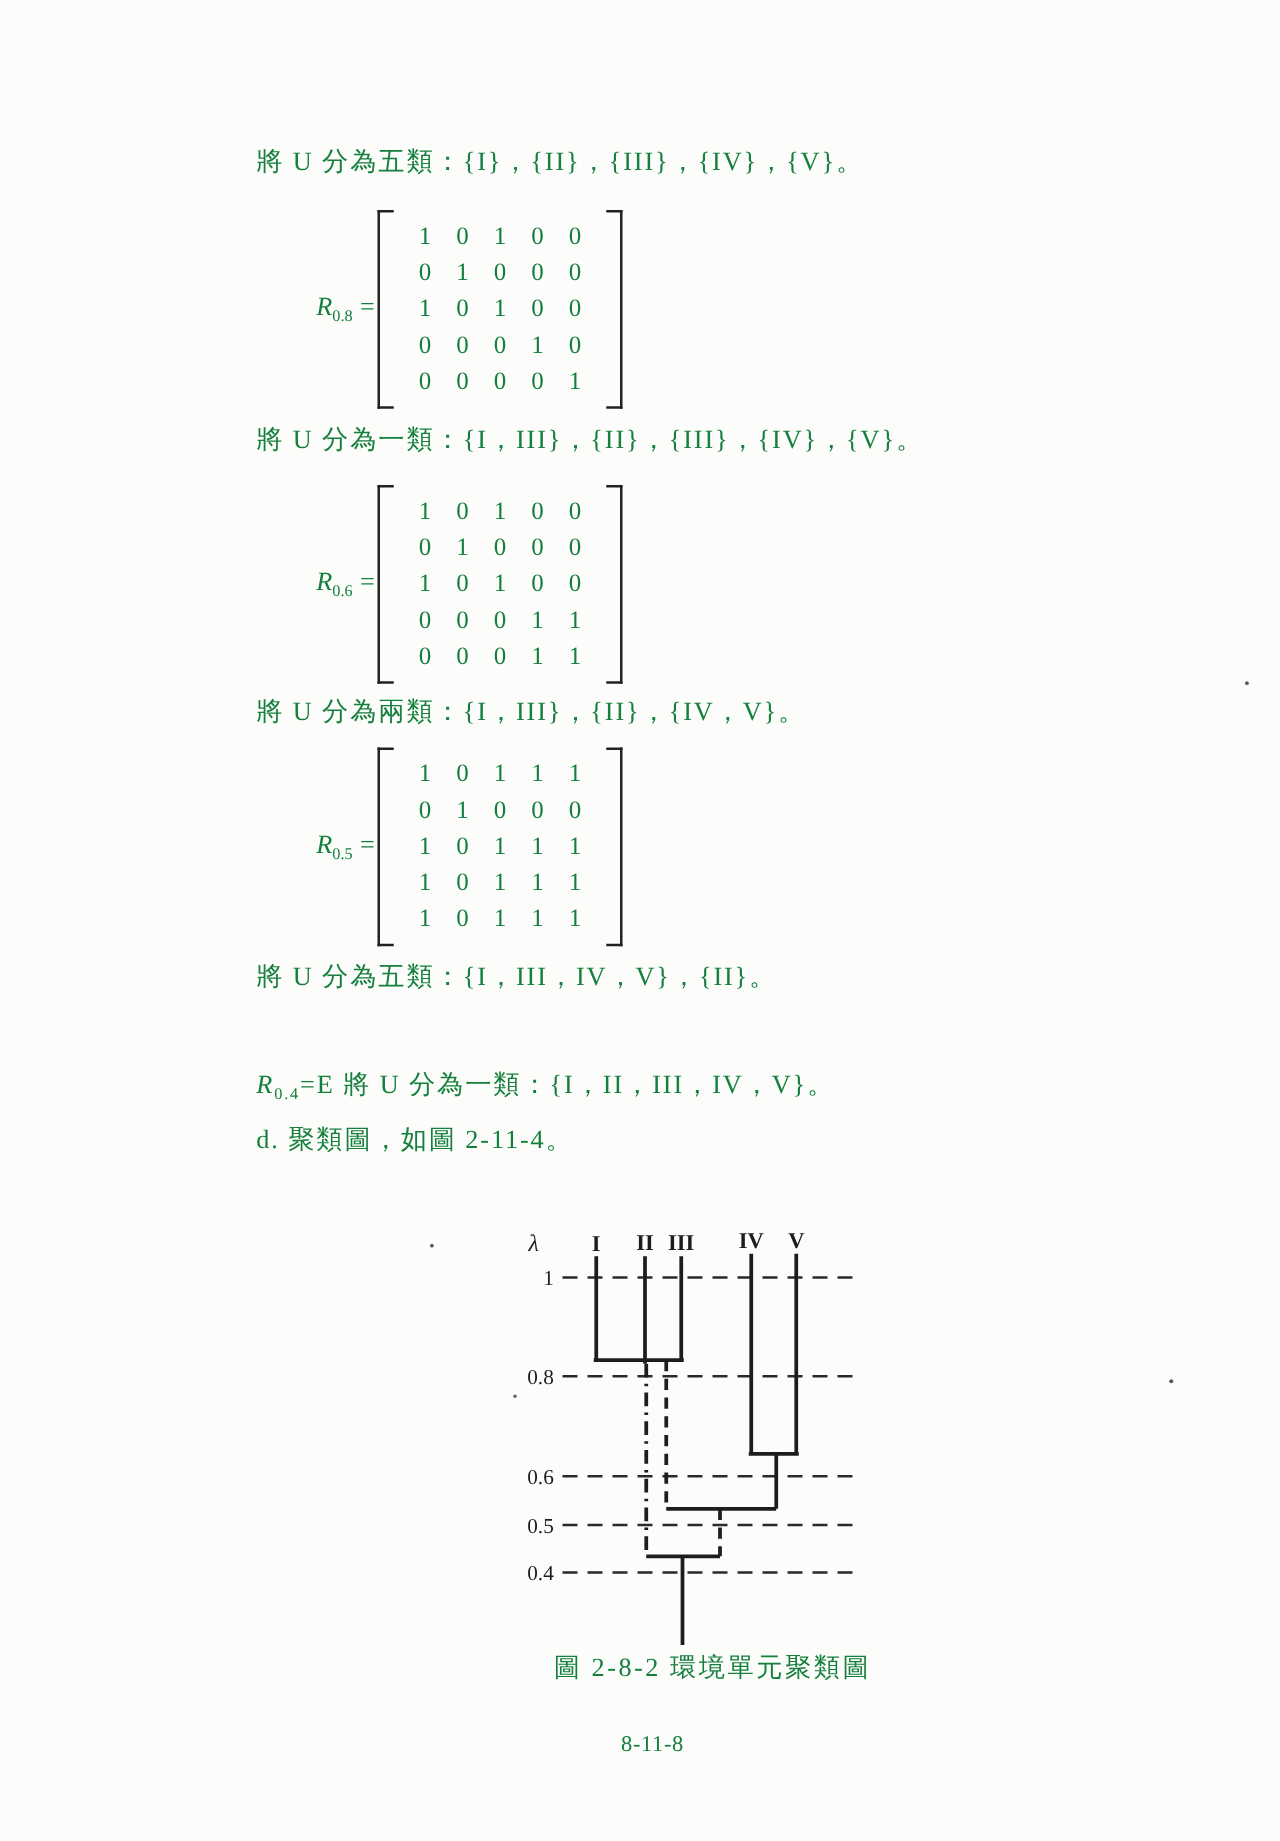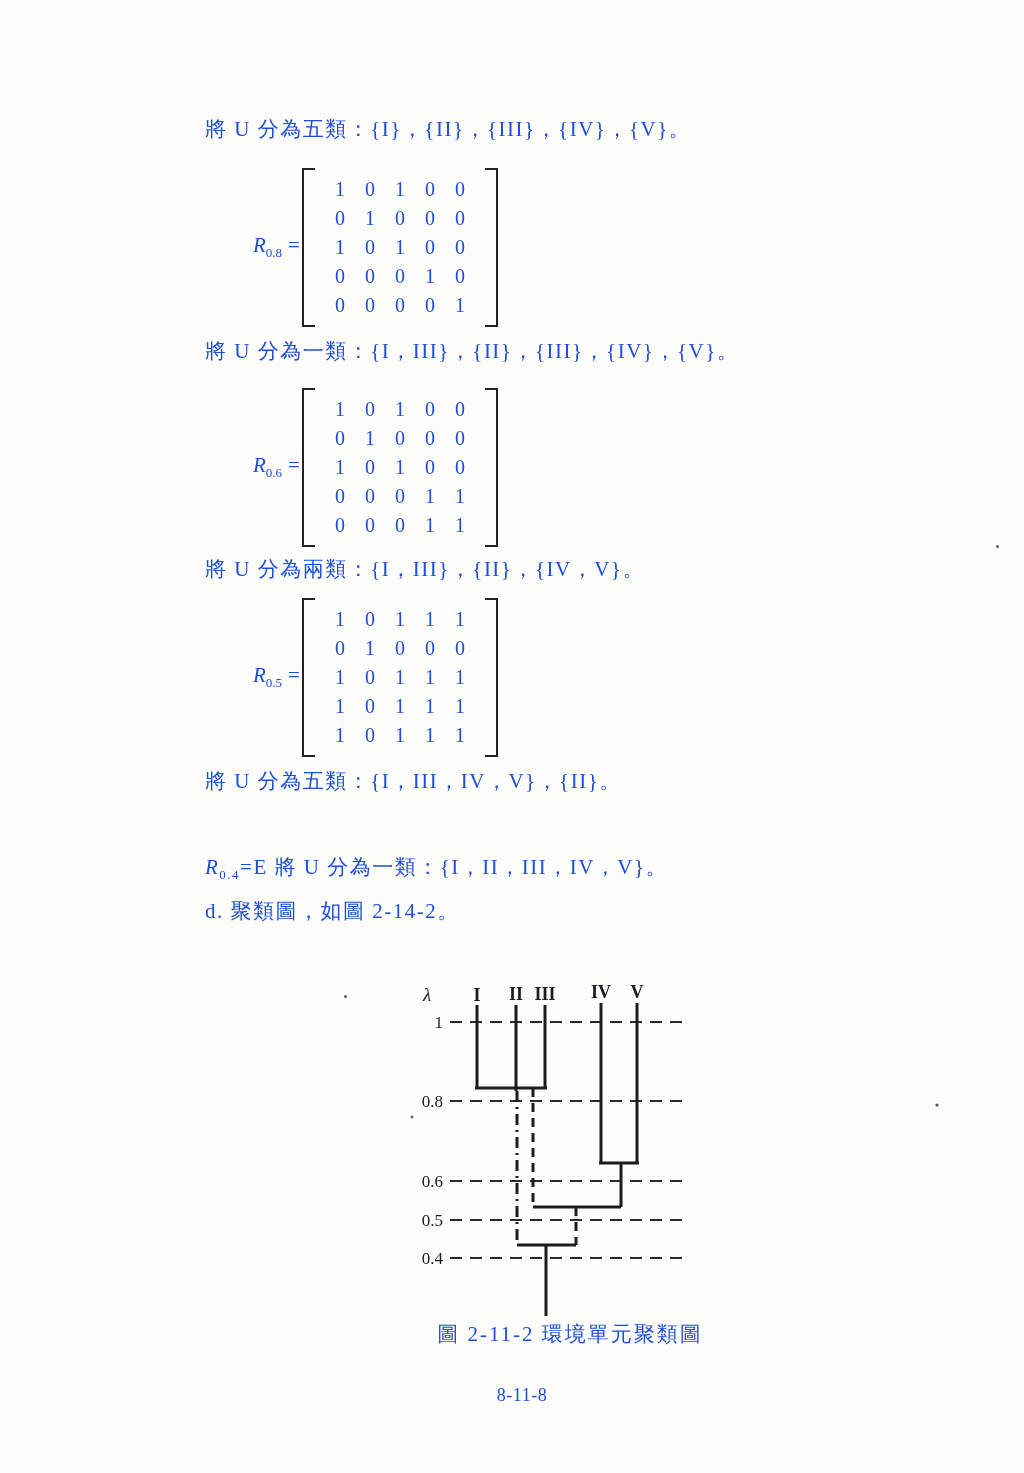--- a/index.html
+++ b/index.html
@@ -1,21 +1,21 @@
 <!DOCTYPE html>
 <html><head>
 <meta charset="utf-8">
 <style>
   html,body{margin:0;padding:0;background:#e8e8e8;}
   .page{
     position:relative;
     width:1024px;height:1473px;
     background:#fcfcfa;
     font-family:"Liberation Serif","DejaVu Serif",serif;
-    color:#1d4ed8;
+    color:#15803d;
     overflow:hidden;
   }
   .tline{
     position:absolute;left:205px;margin:0;
     font-size:21px;line-height:26px;letter-spacing:1.5px;
     white-space:pre;
   }
   .tline i{font-style:italic;}
   
   .matrix{
@@ -60,21 +60,21 @@
 </head>
 <body>
 
 <div class="page">
 
   <p class="tline" style="top:116px">將 U 分為五類：{I}，{II}，{III}，{IV}，{V}。</p>
   <p class="tline" style="top:338px">將 U 分為一類：{I，III}，{II}，{III}，{IV}，{V}。</p>
   <p class="tline" style="top:556px">將 U 分為兩類：{I，III}，{II}，{IV，V}。</p>
   <p class="tline" style="top:768px">將 U 分為五類：{I，III，IV，V}，{II}。</p>
   <p class="tline" style="top:854px"><i>R</i><sub style="font-size:13px">0.4</sub><span>=E 將 U 分為一類：{I，II，III，IV，V}。</span></p>
-  <p class="tline" style="top:898px">d. 聚類圖，如圖 2-14-2。</p>
+  <p class="tline" style="top:898px">d. 聚類圖，如圖 2-11-4。</p>
 
   <div class="matrix" style="top:168px">
     <span class="mlabel"><span class="rvar">R</span><sub>0.8</sub><span class="eq">=</span></span>
     <span class="bracket bl"></span>
     <div class="cells">
         <span class="cell">1</span>
         <span class="cell">0</span>
         <span class="cell">1</span>
         <span class="cell">0</span>
         <span class="cell">0</span>
@@ -211,20 +211,20 @@
       <line x1="236" y1="232" x2="236" y2="270" stroke-dasharray="9 6"></line>
 
       <line x1="177" y1="270" x2="236" y2="270"></line>
       <line x1="206" y1="270" x2="206" y2="341"></line>
     </g>
 
     <circle cx="597" cy="130" r="1.6" fill="#555"></circle>
     <circle cx="72" cy="142" r="1.4" fill="#666"></circle>
   </svg>
 
-  <p class="caption">圖 2-11-2  環境單元聚類圖</p>
+  <p class="caption">圖 2-8-2  環境單元聚類圖</p>
 
   <p class="pagenum">8-11-8</p>
 
   <span class="speck" style="left:996px;top:545px"></span>
   <span class="speck" style="left:344px;top:995px"></span>
 
 </div>
 
 </body></html>

